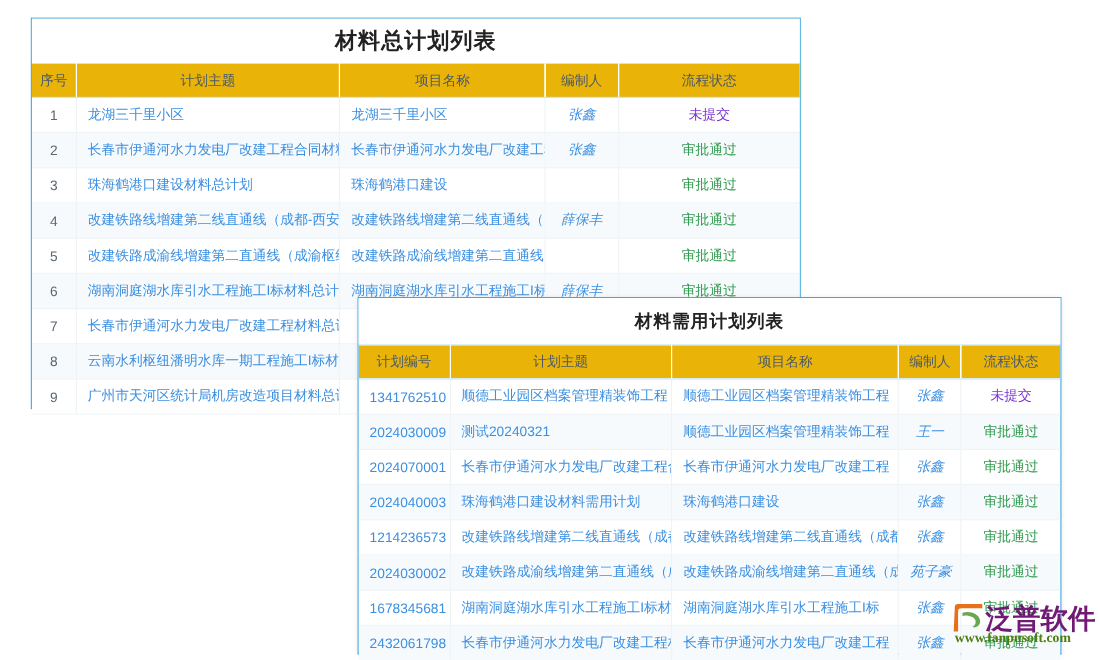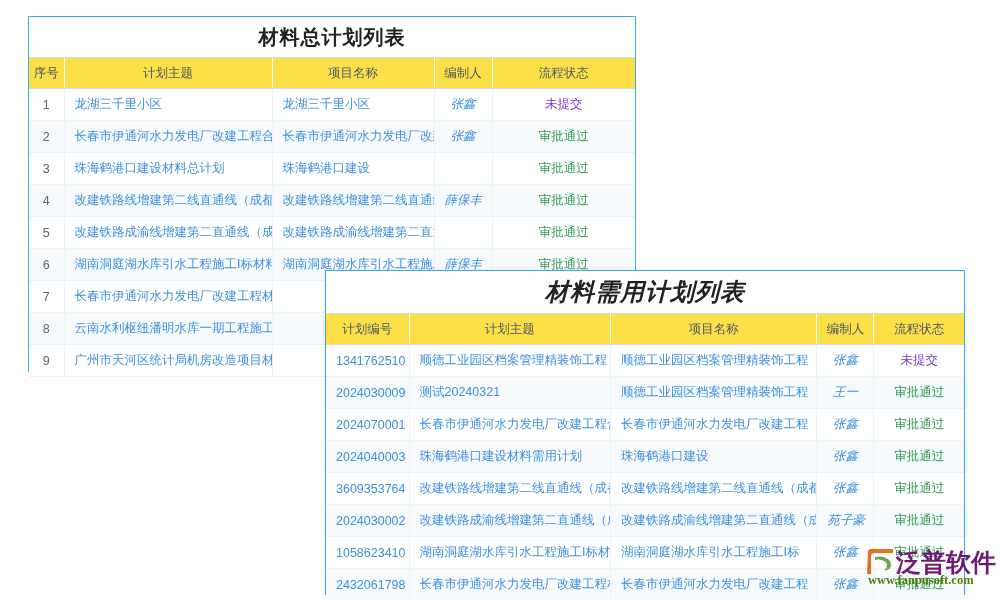--- a/index.html
+++ b/index.html
@@ -37,21 +37,21 @@
     align-items: center;
     justify-content: center;
   }
   table.grid {
     width: 100%;
     border-collapse: collapse;
     table-layout: fixed;
     font-size: 12px;
   }
   table.grid th {
-    background: #fde047;
+    background: #eab308;
     color: #4a5a68;
     font-weight: normal;
     font-size: 12.5px;
     text-align: center;
     border-right: 1px solid #ffffff;
     border-top: 1px solid #bfe0f2;
     border-bottom: 1px solid #bfe0f2;
     padding: 0;
     height: 30px;
     white-space: nowrap;
@@ -77,32 +77,32 @@
   .c-idx   { text-align: center; color: #5a6670 !important; }
   .c-code  { text-align: center; color: #3b8fe0; }
   .c-left  { text-align: left; }
   .c-mid   { text-align: center; }
   .st-green  { color: #2f9a4e !important; text-align: center; }
   .st-purple { color: #7a35d6 !important; text-align: center; }
   .person { color: #3b8fe0 !important; text-align: center; font-style: italic; }
 
   
   #panel1 {
-    left: 28px; top: 16px; width: 608px; height: 356px;
+    left: 28px; top: 16px; width: 700px; height: 356px;
     z-index: 1;
   }
   #panel1 .panel-title { height: 40px; font-size: 20px; }
 
   
   #panel2 {
     left: 325px; top: 270px; width: 640px; height: 325px;
     z-index: 3;
     box-shadow: 0 1px 5px rgba(0,0,0,0.10);
   }
-  #panel2 .panel-title { height: 42px; font-size: 24px; font-style: italic; }
+  #panel2 .panel-title { height: 42px; font-size: 16px; }
 
   .tbl-wrap { overflow: hidden; }
 
   
   #watermark {
     position: absolute;
     left: 866px; top: 546px;
     width: 134px; height: 50px;
     z-index: 9;
     pointer-events: none;
@@ -269,35 +269,35 @@
               <td class="st-green">审批通过</td>
             </tr>
             <tr>
               <td class="c-code">2024040003</td>
               <td class="c-left">珠海鹤港口建设材料需用计划</td>
               <td class="c-left">珠海鹤港口建设</td>
               <td class="person">张鑫</td>
               <td class="st-green">审批通过</td>
             </tr>
             <tr>
-              <td class="c-code">3609353764</td>
+              <td class="c-code">1214236573</td>
               <td class="c-left">改建铁路线增建第二线直通线（成都...</td>
               <td class="c-left">改建铁路线增建第二线直通线（成都...</td>
               <td class="person">张鑫</td>
               <td class="st-green">审批通过</td>
             </tr>
             <tr>
               <td class="c-code">2024030002</td>
               <td class="c-left">改建铁路成渝线增建第二直通线（成...</td>
               <td class="c-left">改建铁路成渝线增建第二直通线（成...</td>
               <td class="person">苑子豪</td>
               <td class="st-green">审批通过</td>
             </tr>
             <tr>
-              <td class="c-code">1058623410</td>
+              <td class="c-code">1678345681</td>
               <td class="c-left">湖南洞庭湖水库引水工程施工I标材...</td>
               <td class="c-left">湖南洞庭湖水库引水工程施工I标</td>
               <td class="person">张鑫</td>
               <td class="st-green">审批通过</td>
             </tr>
             <tr>
               <td class="c-code">2432061798</td>
               <td class="c-left">长春市伊通河水力发电厂改建工程材...</td>
               <td class="c-left">长春市伊通河水力发电厂改建工程</td>
               <td class="person">张鑫</td>

